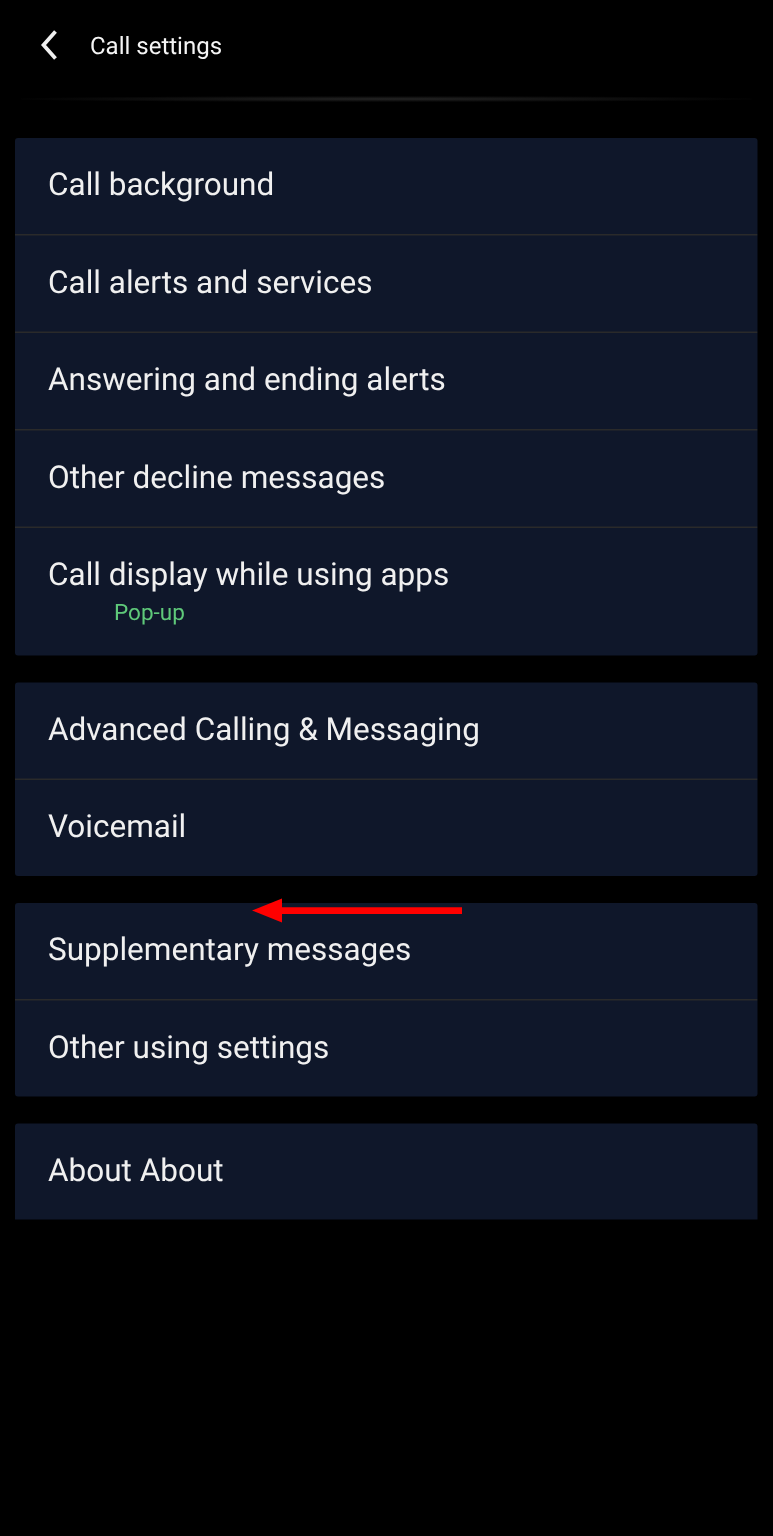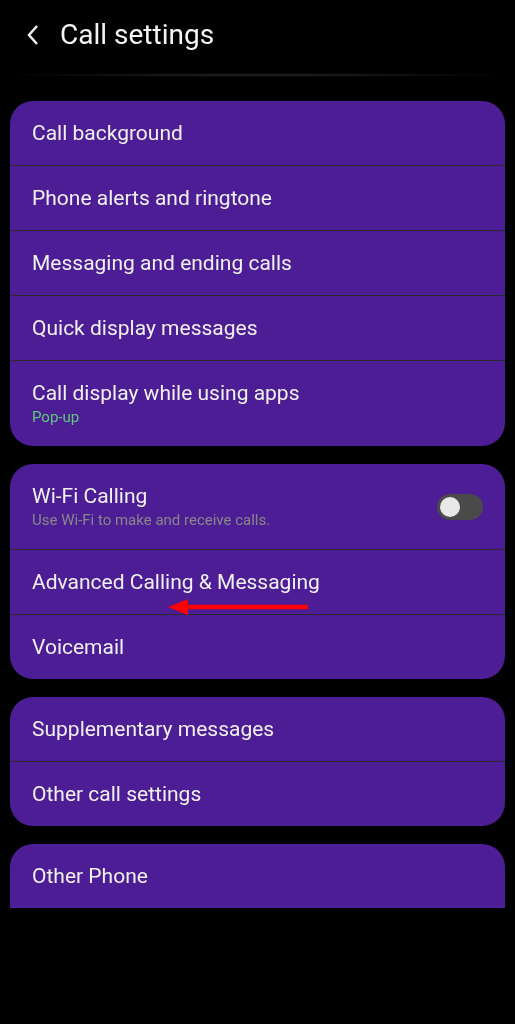--- a/index.html
+++ b/index.html
@@ -28,34 +28,34 @@
       display: flex;
       align-items: center;
       justify-content: center;
     }
     .back-icon svg {
       stroke: #f0f0f0;
       stroke-width: 2.5;
       fill: none;
     }
     .title {
-      font-size: 28px;
+      font-size: 16px;
       font-weight: 400;
       color: #f5f5f5;
     }
     .gradient-line {
       height: 4px;
       margin: 4px 14px 24px 14px;
       background: radial-gradient(ellipse at center, rgba(80,80,80,0.45) 0%, rgba(0,0,0,0) 75%);
       border-radius: 2px;
     }
     .card {
-      background: #4c1d95;
+      background: #0f172a;
       margin: 0 10px 18px 10px;
-      border-radius: 23px;
+      border-radius: 2px;
       overflow: hidden;
     }
     .item {
       padding: 20px 22px;
       border-bottom: 1px solid #2a2a2a;
       display: flex;
       align-items: center;
       justify-content: space-between;
     }
     .item:last-child {
@@ -67,20 +67,21 @@
       gap: 3px;
     }
     .item-label {
       font-size: 21px;
       font-weight: 400;
       color: #f0f0f0;
     }
     .item-sublabel {
       font-size: 15px;
       color: #888888;
+      margin-left: 44px;
     }
     .item-sublabel.green {
       color: #5fc97a;
     }
     .toggle {
       width: 46px;
       height: 26px;
       background: #4a4a4a;
       border-radius: 13px;
       position: relative;
@@ -125,80 +126,71 @@
 <div class="gradient-line"></div>
 
 <div class="card">
   <div class="item">
     <div class="item-text">
       <div class="item-label">Call background</div>
     </div>
   </div>
   <div class="item">
     <div class="item-text">
-      <div class="item-label">Phone alerts and ringtone</div>
+      <div class="item-label">Call alerts and services</div>
     </div>
   </div>
   <div class="item">
     <div class="item-text">
-      <div class="item-label">Messaging and ending calls</div>
+      <div class="item-label">Answering and ending alerts</div>
     </div>
   </div>
   <div class="item">
     <div class="item-text">
-      <div class="item-label">Quick display messages</div>
+      <div class="item-label">Other decline messages</div>
     </div>
   </div>
   <div class="item">
     <div class="item-text">
       <div class="item-label">Call display while using apps</div>
       <div class="item-sublabel green">Pop-up</div>
     </div>
   </div>
 </div>
 
 <div class="card">
-  <div class="item">
-    <div class="item-text">
-      <div class="item-label">Wi-Fi Calling</div>
-      <div class="item-sublabel">Use Wi-Fi to make and receive calls.</div>
-    </div>
-    <div class="toggle">
-      <div class="toggle-knob"></div>
-    </div>
-  </div>
   <div class="item">
     <div class="item-text">
       <div class="item-label">Advanced Calling &amp; Messaging</div>
     </div>
   </div>
   <div class="item">
     <div class="item-text">
       <div class="item-label">Voicemail</div>
     </div>
   </div>
 </div>
 
 <div class="card">
   <div class="item">
     <div class="item-text">
       <div class="item-label">Supplementary messages</div>
     </div>
   </div>
   <div class="item">
     <div class="item-text">
-      <div class="item-label">Other call settings</div>
+      <div class="item-label">Other using settings</div>
     </div>
   </div>
 </div>
 
 <div class="card last-card">
   <div class="item">
     <div class="item-text">
-      <div class="item-label">Other Phone</div>
+      <div class="item-label">About About</div>
     </div>
   </div>
 </div>
 
 <div class="arrow-annotation">
   <svg width="150" height="30" viewBox="0 0 150 30">
     <line x1="140" y1="15" x2="15" y2="15" stroke="#ff0000" stroke-width="4.5"></line>
     <polygon points="0,15 20,7 20,23" fill="#ff0000"></polygon>
   </svg>
 </div>

